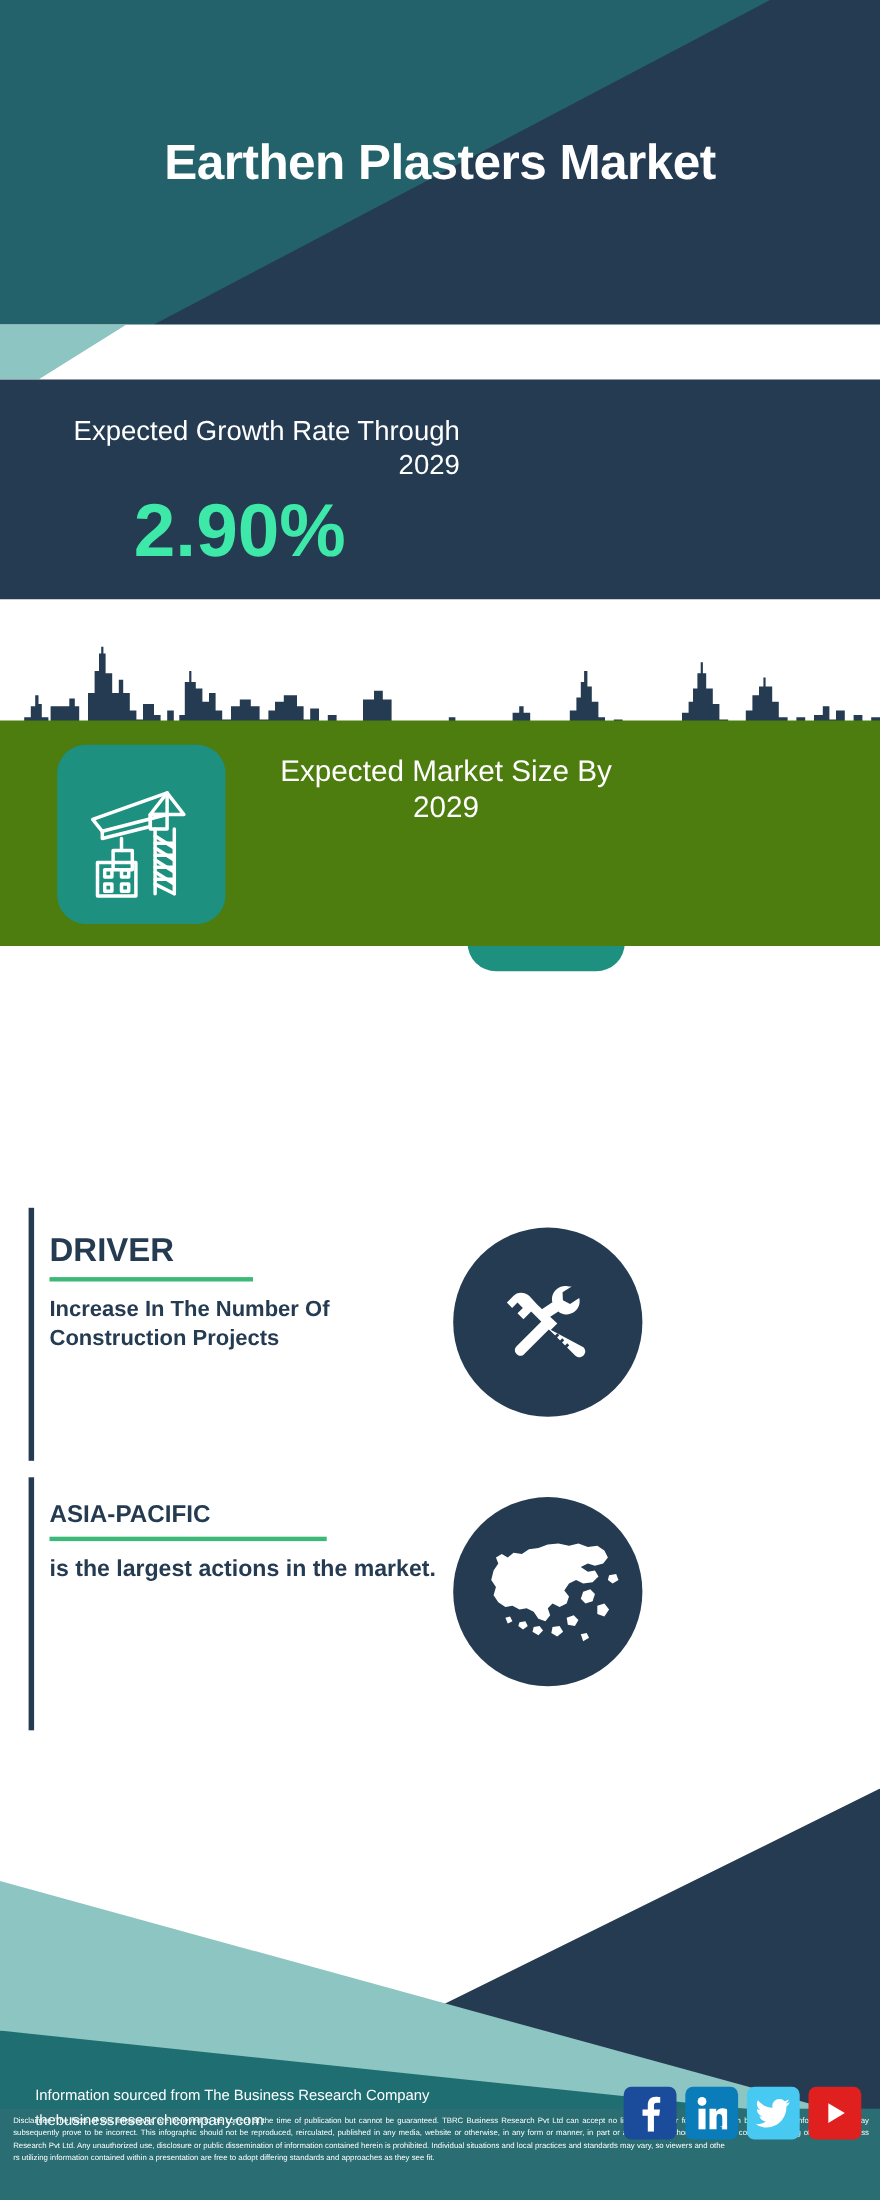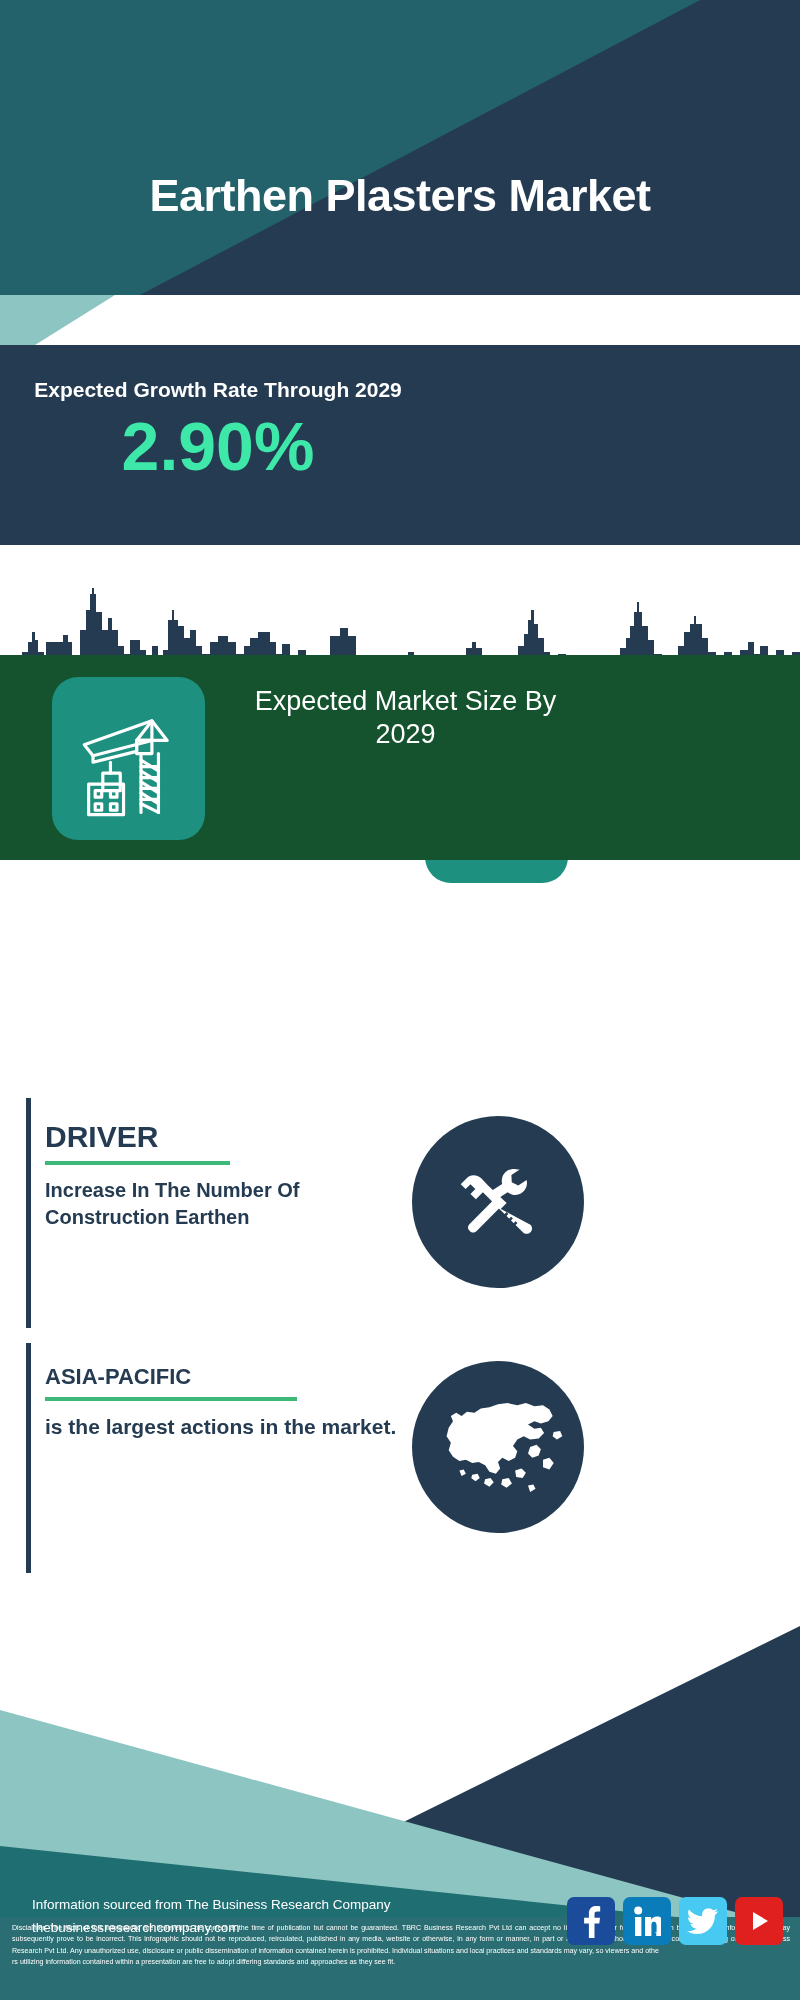--- a/index.html
+++ b/index.html
@@ -16,56 +16,56 @@
   .header { position:absolute; left:0; top:0; width:800px; height:295px; overflow:hidden; background:#24626b; }
   .header .navy-wedge {
     position:absolute; inset:0;
     background:#243b52;
     clip-path: polygon(100% 0, 100% 100%, 140px 100%, 700px 0);
   }
   .header-title {
     position:absolute; left:0; top:0; width:800px; height:295px;
     display:flex; align-items:center; justify-content:center;
     color:#ffffff; font-size:45px; font-weight:bold; letter-spacing:-0.5px;
-    z-index:3; text-align:center; padding:0 18px;margin-top:48px;
+    z-index:3; text-align:center; padding:0 18px;
   }
   .teal-tab {
     position:absolute; left:0; top:295px; width:800px; height:50px; overflow:hidden;
   }
   .teal-tab .lt {
     position:absolute; left:0; top:0; width:150px; height:50px;
     background:#8cc5c2;
     clip-path: polygon(0 0, 115px 0, 35px 50px, 0 50px);
   }
 
   
   .stat1 {
     position:absolute; left:0; top:345px; width:800px; height:200px;
     background:#243b52;
   }
   .stat1-text {
     position:absolute; left:18px; top:32px; width:400px;
     text-align:center; color:#ffffff;
   }
-  .stat1-label { font-size:21px; line-height:1.23; font-weight:700; }
+  .stat1-label { font-size:25px; line-height:1.23; font-weight:400;text-align:right; }
   .stat1-value {
     margin-top:8px; font-size:68px; font-weight:bold; color:#3de8a8; line-height:1.05;
   }
   .icon-tile {
     position:absolute; background:#1d9080; border-radius:26px;
     display:flex; align-items:center; justify-content:center;
   }
   .tile1 { left:425px; top:352px; width:143px; height:186px; }
 
   
   .skyline-band { position:absolute; left:0; top:545px; width:800px; height:145px; background:#ffffff; overflow:hidden; }
   .skyline-band svg { position:absolute; left:0; bottom:0; width:800px; height:110px; display:block; }
 
   
-  .stat2 { position:absolute; left:0; top:655px; width:800px; height:205px; background:#14532d; }
+  .stat2 { position:absolute; left:0; top:655px; width:800px; height:205px; background:#4d7c0f; }
   .tile2 { left:52px; top:22px; width:153px; height:163px; position:absolute; background:#1d9080; border-radius:26px; display:flex; align-items:center; justify-content:center; }
   .stat2-text { position:absolute; left:228px; top:30px; width:355px; text-align:center; color:#ffffff; }
   .stat2-label { font-size:27px; line-height:1.23; }
   .stat2-value { margin-top:4px; font-size:53px; font-weight:bold; color:#3de8a8; line-height:1.05; white-space:nowrap; }
 
   
   .insight { position:absolute; left:0; width:800px; }
   .insight .bar { position:absolute; left:26px; top:0; width:5px; background:#243b52; }
   .insight .body { position:absolute; left:45px; top:0; width:370px; }
   .insight h2 {
@@ -194,21 +194,21 @@
     <div class="stat2-text">
       <div class="stat2-label">Expected Market Size By 2029</div>
     </div>
   </div>
 
   <div class="insight" id="driver-section">
     <div class="bar"></div>
     <div class="body">
       <h2>DRIVER</h2>
       <div class="rule"></div>
-      <p>Increase In The Number Of Construction Earthen</p>
+      <p>Increase In The Number Of Construction Projects</p>
     </div>
     <div class="circle-icon">
       <svg width="108" height="108" viewBox="0 0 100 100" fill="#ffffff">
         <path d="M64.5 18.5 C58.5 18.5 53.5 23.5 53.5 29.5 C53.5 31.3 53.9 33 54.7 34.5 L44 45.2 L50.5 51.7 L61.2 41 C62.7 41.8 64.4 42.2 66.2 42.2 C72.2 42.2 77.2 37.2 77.2 31.2 C77.2 29.4 76.8 27.7 76 26.2 L69.5 32.7 L63 31 L61.3 24.5 L67.8 18 C66.7 18.3 65.6 18.5 64.5 18.5 Z" transform="rotate(12 60 30)"></path>
         <path d="M46.5 47.5 L53 54 L30 77 C28.3 78.7 25.7 78.7 24 77 L23.5 76.5 C21.8 74.8 21.8 72.2 23.5 70.5 Z"></path>
         <path d="M34.5 28 C30 24 24 24.5 21 28 L15.5 33.5 L20 38 L24.5 33.5 L29 38 L24.5 42.5 L29.5 47.5 L36 41 L52 57 L58 51 L41 35 Z"></path>
         <path d="M50 55 L57 62 L73 78 C75 80 78 80 80 78 C82 76 82 73 80 71 Z"></path>
         <path d="M56.2 62.8 L58.8 60.2 M60.4 67 L63 64.4 M64.6 71.2 L67.2 68.6" stroke="#243b52" stroke-width="2.4"></path>
       </svg>
     </div>

